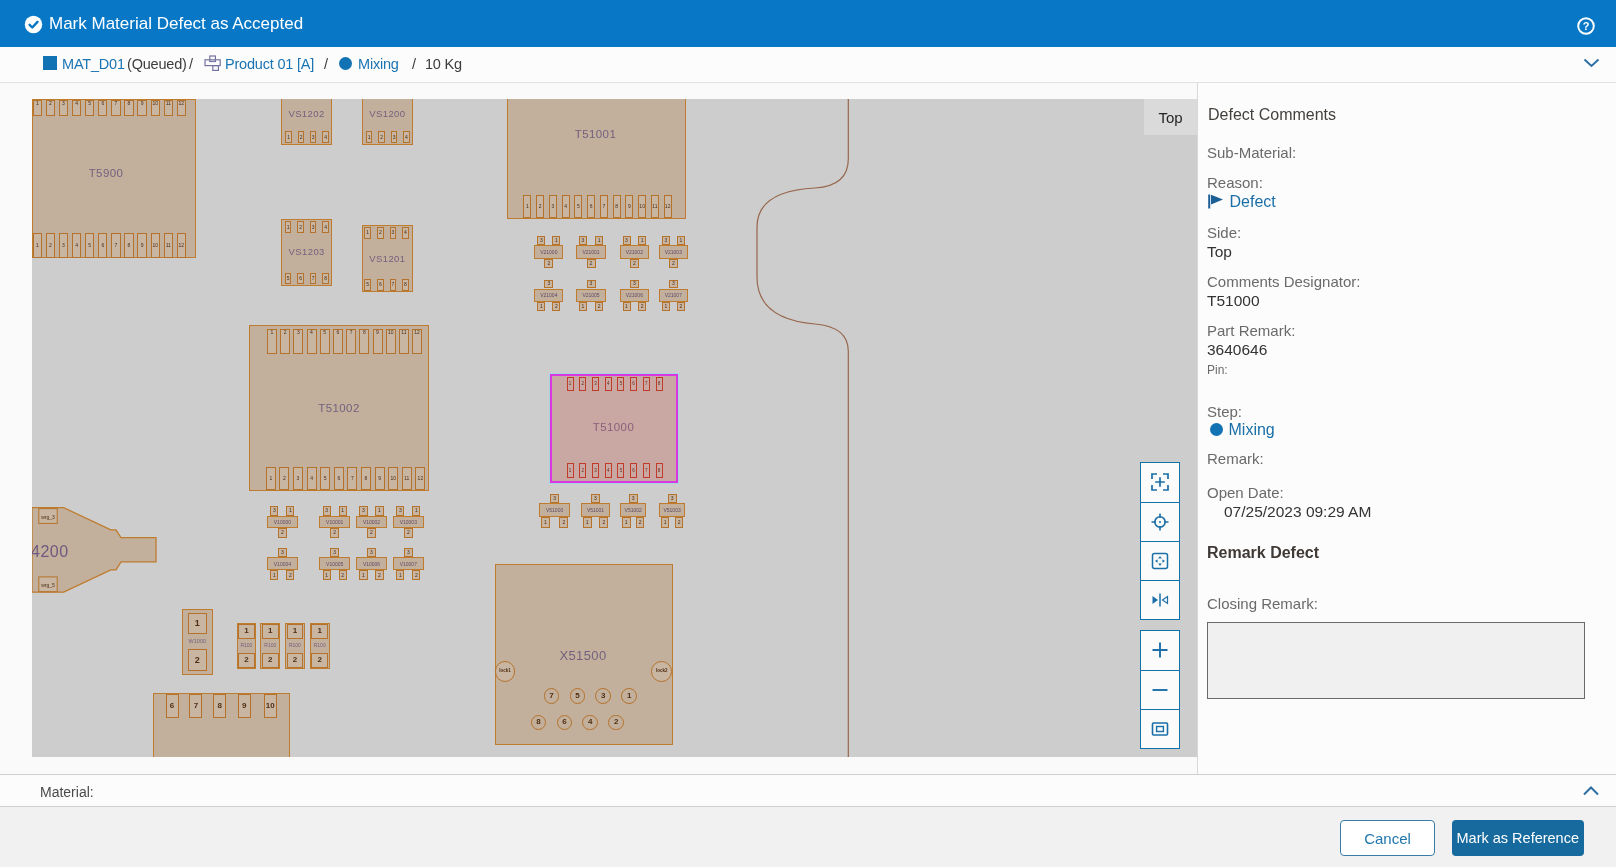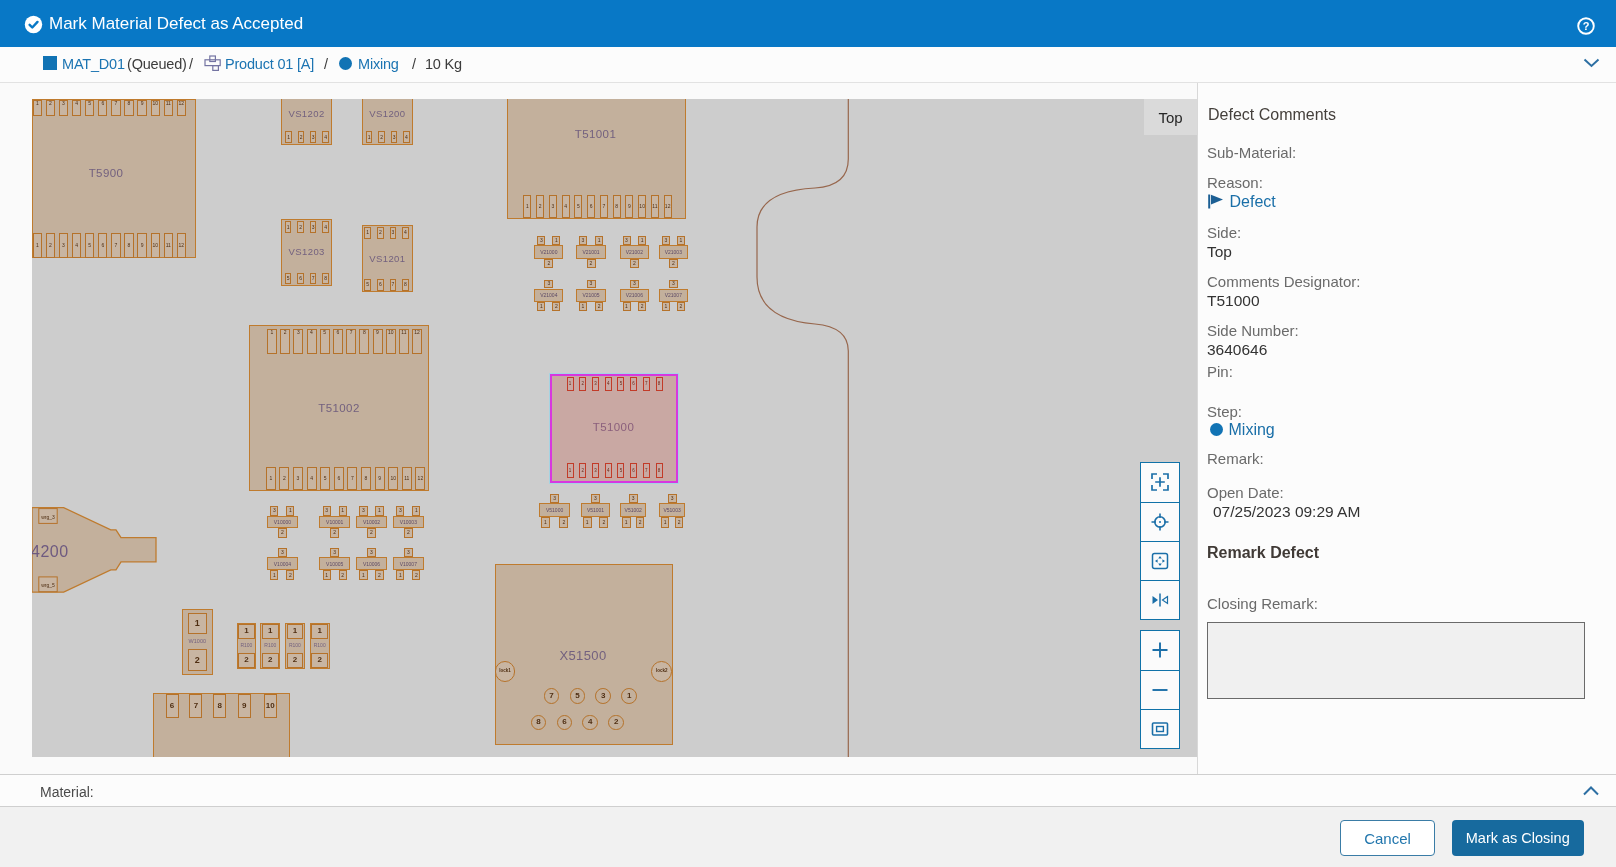--- a/index.html
+++ b/index.html
@@ -843,49 +843,49 @@
 <div class="ab" style="left:31.5px;top:110px;font-size:16px;color:#1a6fa8;font-weight:400;white-space:nowrap">Defect</div>
 
 <div class="ab" style="left:9px;top:140.5px;font-size:15px;color:#6a6a6a;font-weight:400;white-space:nowrap">Side:</div>
 
 <div class="ab" style="left:9px;top:159.5px;font-size:15.5px;color:#333333;font-weight:400;white-space:nowrap">Top</div>
 
 <div class="ab" style="left:9px;top:190px;font-size:15px;color:#6a6a6a;font-weight:400;white-space:nowrap">Comments Designator:</div>
 
 <div class="ab" style="left:9px;top:209px;font-size:15.5px;color:#333333;font-weight:400;white-space:nowrap">T51000</div>
 
-<div class="ab" style="left:9px;top:238.5px;font-size:15px;color:#6a6a6a;font-weight:400;white-space:nowrap">Side Number:</div>
+<div class="ab" style="left:9px;top:238.5px;font-size:15px;color:#6a6a6a;font-weight:400;white-space:nowrap">Part Remark:</div>
 
 <div class="ab" style="left:9px;top:257.5px;font-size:15.5px;color:#333333;font-weight:400;white-space:nowrap">3640646</div>
 
-<div class="ab" style="left:9px;top:280px;font-size:15px;color:#6a6a6a;font-weight:400;white-space:nowrap">Pin:</div>
+<div class="ab" style="left:9px;top:280px;font-size:12px;color:#6a6a6a;font-weight:400;white-space:nowrap">Pin:</div>
 
 <div class="ab" style="left:9px;top:319.5px;font-size:15px;color:#6a6a6a;font-weight:400;white-space:nowrap">Step:</div>
 
 <div class="ab" style="left:12px;top:339.5px;width:13px;height:13px;border-radius:50%;background:#1173b4"></div>
 <div class="ab" style="left:30.5px;top:338px;font-size:16px;color:#1a6fa8;font-weight:400;white-space:nowrap">Mixing</div>
 
 <div class="ab" style="left:9px;top:367px;font-size:15px;color:#6a6a6a;font-weight:400;white-space:nowrap">Remark:</div>
 
 <div class="ab" style="left:9px;top:400.5px;font-size:15px;color:#6a6a6a;font-weight:400;white-space:nowrap">Open Date:</div>
 
-<div class="ab" style="left:15px;top:419.5px;font-size:15.5px;color:#333333;font-weight:400;white-space:nowrap">07/25/2023 09:29 AM</div>
+<div class="ab" style="left:26px;top:419.5px;font-size:15.5px;color:#333333;font-weight:400;white-space:nowrap">07/25/2023 09:29 AM</div>
 
 <div class="ab" style="left:9px;top:461px;font-size:16px;color:#403a36;font-weight:600;white-space:nowrap">Remark Defect</div>
 
 <div class="ab" style="left:9px;top:511.5px;font-size:15px;color:#6a6a6a;font-weight:400;white-space:nowrap">Closing Remark:</div>
 
 <div class="ab" style="left:8.5px;top:538.5px;width:378px;height:77px;background:#f0f0f0;border:1px solid #6a6a6a"></div>
 </div>
 
 <div class="ab" style="left:0;top:774px;width:1616px;height:33px;background:#fcfcfc;border-top:1px solid #cfcfcf;border-bottom:1px solid #cfcfcf"></div>
 
 <div class="ab" style="left:40px;top:784px;font-size:14px;color:#4a4a4a">Material:</div>
 
 <svg class="ab" style="left:1582px;top:786px" width="18" height="10" viewBox="0 0 18 10">
 <path d="M2 8.5 L9 1.5 L16 8.5" stroke="#2d6fa3" stroke-width="2" fill="none"></path>
 </svg>
 
 <div class="ab" style="left:0;top:807px;width:1616px;height:60px;background:#f1f1f1"></div>
 
 <div class="ab" style="left:1340px;top:820px;width:95px;height:36px;background:#ffffff;border:1px solid #3a7ca6;border-radius:4px;color:#2176ad;font-size:15px;display:flex;align-items:center;justify-content:center">Cancel</div>
 
-<div class="ab" style="left:1452px;top:820px;width:131.5px;height:36px;background:#176a9e;border-radius:4px;color:#ffffff;font-size:14.5px;display:flex;align-items:center;justify-content:center">Mark as Closing</div>
+<div class="ab" style="left:1452px;top:820px;width:131.5px;height:36px;background:#176a9e;border-radius:4px;color:#ffffff;font-size:14.5px;display:flex;align-items:center;justify-content:center">Mark as Reference</div>
 
 </body></html>

